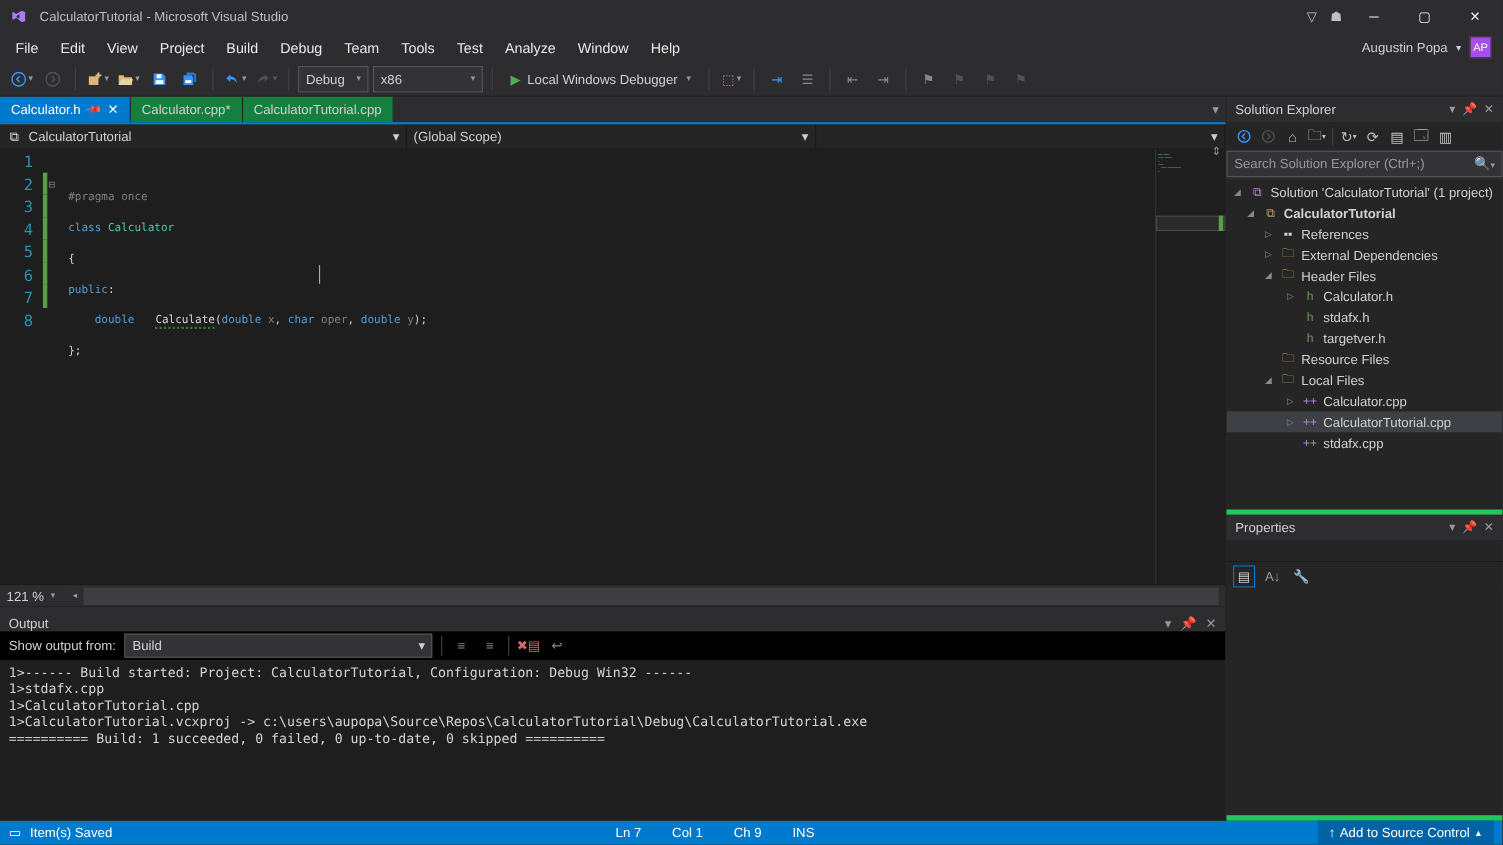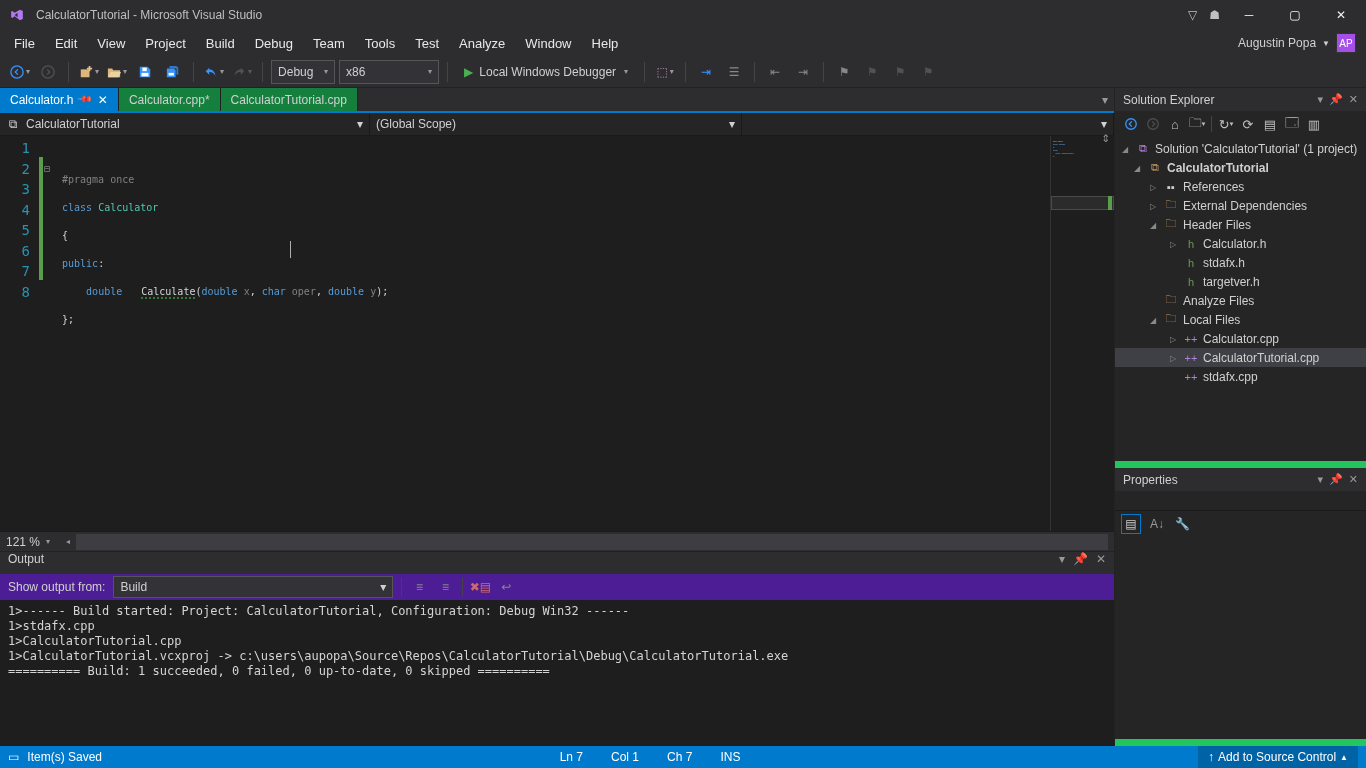--- a/index.html
+++ b/index.html
@@ -74,28 +74,28 @@
   .code .caret2 { position:absolute; top:105px; left:232px; width:1px; height:17px; background:#aeafad;}
   .minimap { width:64px; background:#1e1e1e; border-left:1px solid #333; font-size:2px; line-height:3px; font-family:monospace; color:#888; padding:4px 2px; position:relative;}
   .minimap .handle { position:absolute; top:0; right:4px; color:#999; font-size:14px;}
   .minimap .viewport { position:absolute; top:60px; left:0; right:0; height:14px; background:rgba(200,200,200,0.08); border:1px solid rgba(200,200,200,0.2);}
   .zoombar { height:20px; background:#2d2d30; border-top:1px solid #1a1a1a; display:flex; align-items:center; padding:0 6px; gap:6px; color:#d0d0d0; font-size:12px;}
   .zoombar .dd { font-size:8px; color:#999;}
   .zoombar .hscroll { flex:1; height:16px; background:#3e3e42; margin-left:4px; position:relative;}
   .zoombar .hscroll .lthumb { position:absolute; left:0; width:16px; height:16px; background:#2d2d30; display:flex; align-items:center; justify-content:center; font-size:8px; color:#999;}
   
   .output-panel { height:195px; display:flex; flex-direction:column; border-top:1px solid #222;}
-  .output-panel .hdr { height:22px; background:#2d2d30; display:flex; align-items:flex-start; padding:0 8px; color:#d0d0d0; font-size:12px;}
+  .output-panel .hdr { height:22px; background:#2d2d30; display:flex; align-items:flex-end; padding:0 8px; color:#d0d0d0; font-size:12px;}
   .output-panel .hdr .right { margin-left:auto; display:flex; gap:8px; color:#999;}
-  .output-panel .toolbar2 { height:26px; background:#4c1d95; display:flex; align-items:center; padding:0 8px; gap:8px; color:#d0d0d0; font-size:12px;}
+  .output-panel .toolbar2 { height:26px; background:#000000; display:flex; align-items:center; padding:0 8px; gap:8px; color:#d0d0d0; font-size:12px;}
   .output-panel .toolbar2 .combo { height:22px; background:#333337; border:1px solid #555; padding:0 6px; min-width:280px; display:flex; align-items:center; justify-content:space-between;}
   .output-panel .toolbar2 .ico { color:#888; width:18px; display:flex; justify-content:center;}
   .output-panel .body { flex:1; background:#1e1e1e; color:#d4d4d4; font-family:Consolas,monospace; font-size:12px; line-height:15px; padding:4px 8px; white-space:pre; overflow:hidden;}
   
-  .panel { display:flex; flex-direction:column; border-bottom:7px solid #22c55e;}
+  .panel { display:flex; flex-direction:column; border-bottom:5px solid #22c55e;}
   .panel .phdr { height:23px; background:#2d2d30; display:flex; align-items:center; padding:0 8px; font-size:12px; color:#d0d0d0;}
   .panel .phdr .right { margin-left:auto; display:flex; gap:6px; color:#999; font-size:11px;}
   .se-tb { height:26px; background:#252526; display:flex; align-items:center; padding:0 6px; gap:2px;}
   .se-tb .ico { width:20px; height:20px; display:flex; align-items:center; justify-content:center; color:#c0c0c0; font-size:13px;}
   .se-tb .sep { width:1px; height:16px; background:#444; margin:0 2px;}
   .se-search { height:24px; background:#333337; border:1px solid #555; margin:0 0 2px 0; display:flex; align-items:center; padding:0 6px; color:#999; font-size:12px; justify-content:space-between;}
   .tree { flex:1; background:#252526; font-size:12px; color:#d0d0d0; padding:2px 0; overflow:hidden;}
   .tree .node { height:19px; display:flex; align-items:center; padding-left:4px; gap:4px; white-space:nowrap;}
   .tree .node.sel { background:#3f3f46;}
   .tree .arrow { width:12px; text-align:center; color:#888; font-size:10px;}
@@ -393,20 +393,24 @@
           </div>
         <div class="ico">⌂</div>
         <div class="ico">🗀<span style="font-size:7px;">▾</span></div>
         <div class="sep"></div>
         <div class="ico">↻<span style="font-size:7px;">▾</span></div>
         <div class="ico">⟳</div>
         <div class="ico">▤</div>
         <div class="ico">🗔</div>
         <div class="ico">▥</div>
       </div>
+      <div class="se-search">
+        <span>Search Solution Explorer (Ctrl+;)</span>
+        <span>🔍<span style="font-size:8px;">▾</span></span>
+      </div>
       <div class="tree">
         <div class="node">
             <span class="arrow open"></span>
             <span class="ico" style="color:#b180d7;">⧉</span>
             <span>Solution 'CalculatorTutorial' (1 project)</span>
           </div>
         <div class="node" style="padding-left:16px;">
             <span class="arrow open"></span>
             <span class="ico" style="color:#c0985d;">⧉</span>
             <span class="bold">CalculatorTutorial</span>
@@ -437,21 +441,21 @@
             <span>stdafx.h</span>
           </div>
         <div class="node" style="padding-left:52px;">
             <span class="arrow none"></span>
             <span class="ico" style="color:#6a9955;">h</span>
             <span>targetver.h</span>
           </div>
         <div class="node" style="padding-left:32px;">
             <span class="arrow none"></span>
             <span class="ico" style="color:#c0985d;">🗀</span>
-            <span>Analyze Files</span>
+            <span>Resource Files</span>
           </div>
         <div class="node" style="padding-left:32px;">
             <span class="arrow open"></span>
             <span class="ico" style="color:#c0985d;">🗀</span>
             <span>Local Files</span>
           </div>
         <div class="node" style="padding-left:52px;">
             <span class="arrow closed"></span>
             <span class="ico" style="color:#b180d7;">++</span>
             <span>Calculator.cpp</span>
@@ -487,21 +491,21 @@
     </div>
   </div>
 </div>
 
 <div class="statusbar">
   <span style="margin-right:8px;">▭</span>
   <span>Item(s) Saved</span>
   <div class="spacer"></div>
   <span class="cell">Ln 7</span>
   <span class="cell">Col 1</span>
-  <span class="cell">Ch 7</span>
+  <span class="cell">Ch 9</span>
   <span class="cell">INS</span>
   <div class="spacer"></div>
   <div class="src">
     <span>↑</span>
     <span>Add to Source Control</span>
     <span style="font-size:8px;">▲</span>
   </div>
 </div>
 
 </body></html>

